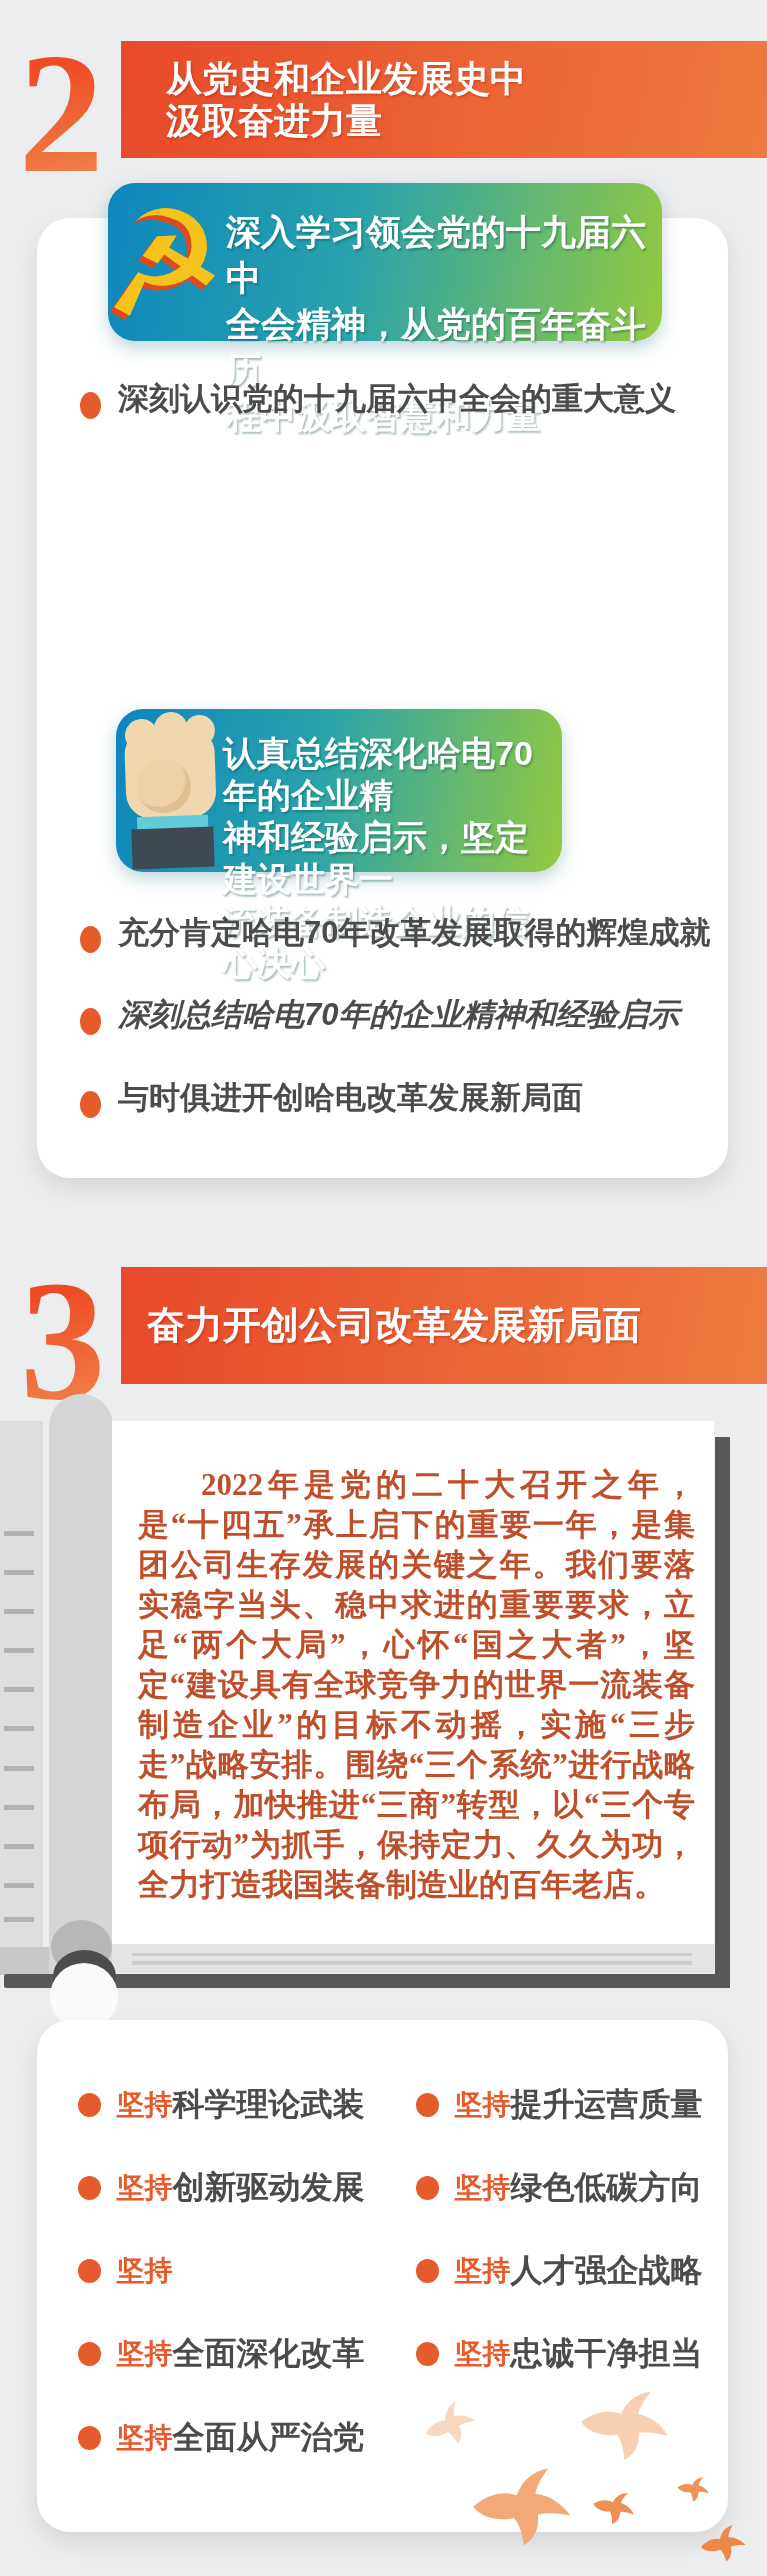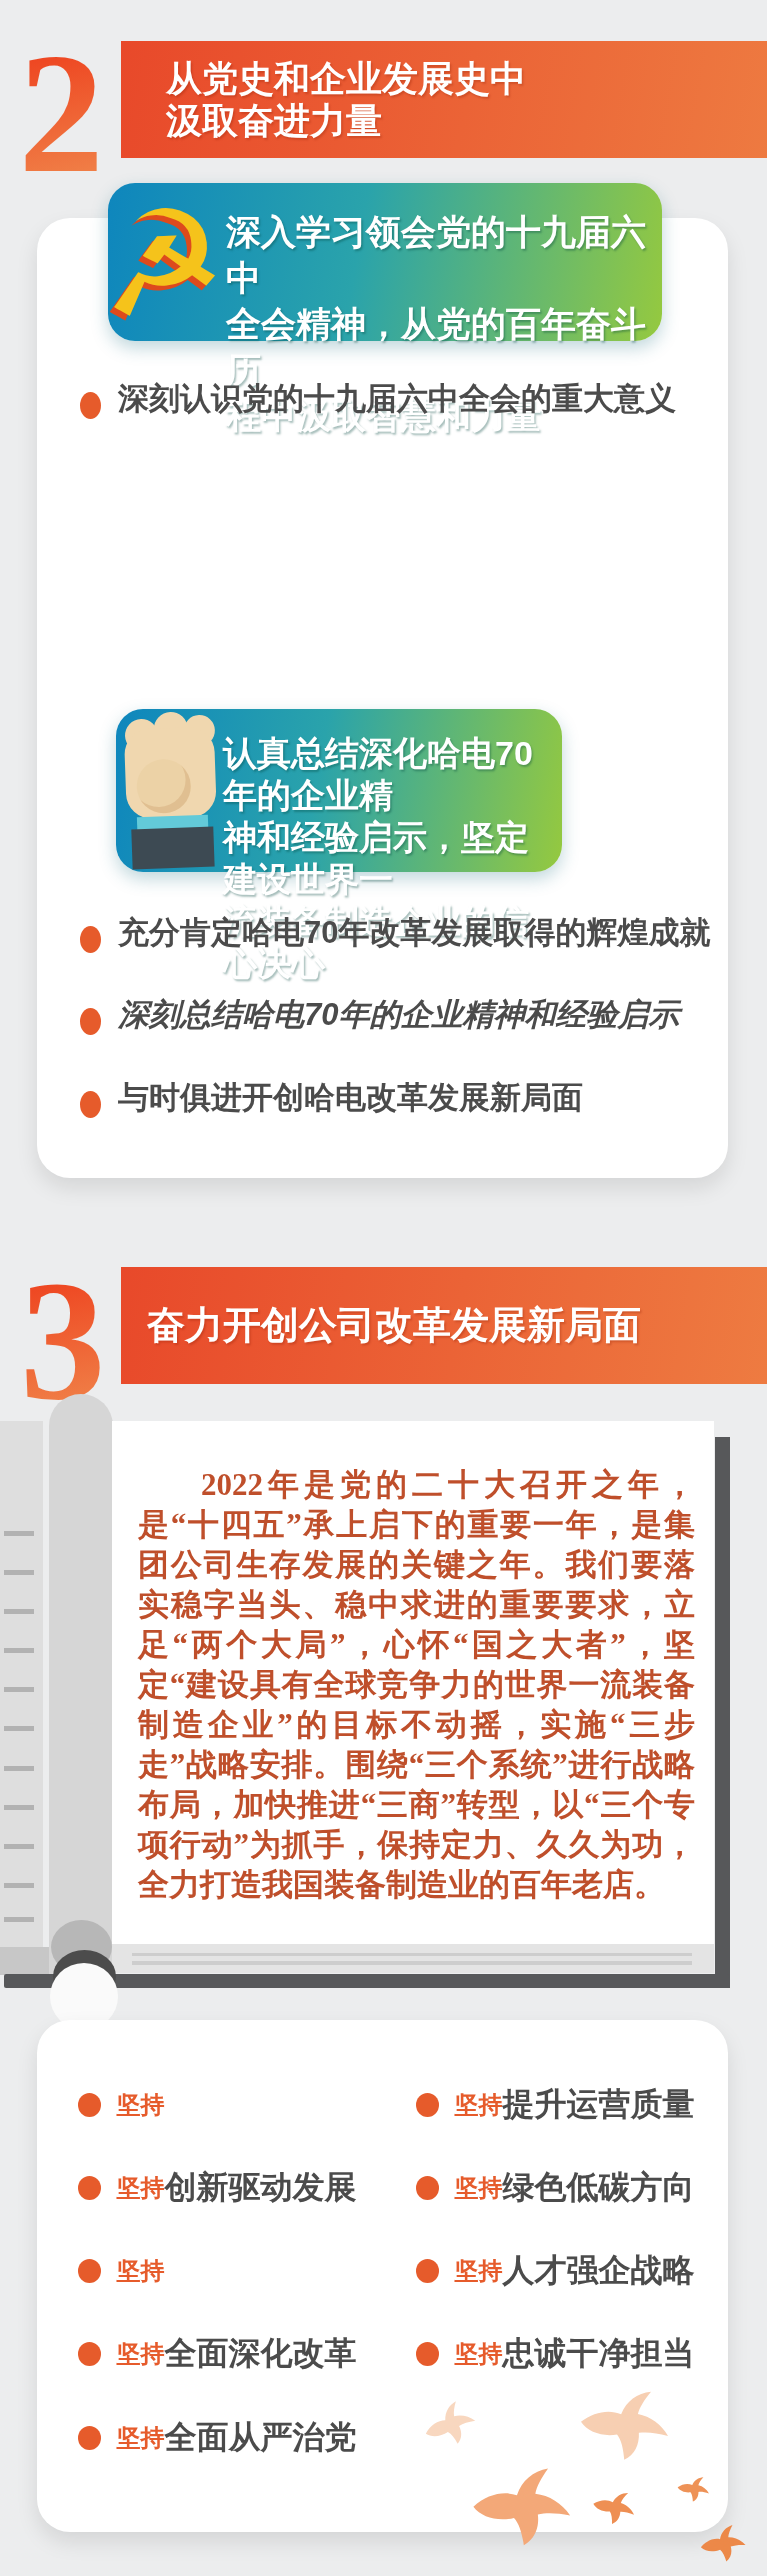--- a/index.html
+++ b/index.html
@@ -67,21 +67,21 @@
   #bk-strip{left:715px;top:1437px;width:15px;height:551px;background:#57585a;}
   #bk-bar{left:4.3px;top:1974px;width:725px;height:14px;background:#57585a;border-radius:2.1px;}
   #bk-arch-dark{left:53px;top:1950px;width:63px;height:53px;border-radius:50%;background:#4c4c4c;}
   #bk-arch-white{left:50px;top:1963px;width:68px;height:67px;border-radius:50%;background:#fafafa;}
   #para{position:absolute;left:138px;top:1465px;width:557px;
         font-family:"Liberation Serif","DejaVu Serif",serif;font-weight:bold;
         font-size:31px;line-height:40px;color:#bf4f2b;text-align:justify;text-indent:63px;}
 
   .kv{position:absolute;display:flex;align-items:center;height:40px;}
   .kv .dot{margin-top:0;width:23px;height:24px;}
-  .kv .lab{margin-left:15.6px;font-size:24px;font-weight:bold;color:#e65b2b;white-space:nowrap;}
+  .kv .lab{margin-left:15.6px;font-size:28px;font-weight:bold;color:#e65b2b;white-space:nowrap;}
   .kv .val{font-size:32px;font-weight:bold;color:#4b4b4b;white-space:nowrap;}
 
   #doves{position:absolute;left:398px;top:2386px;}
 </style>
 </head>
 <body>
 
 <div class="canvas">
 
   <div class="bignum" id="num2">2</div>
@@ -162,20 +162,21 @@
   <div class="bk" id="bk-bar"></div>
   <div class="bk" id="bk-arch-dark"></div>
   <div class="bk" id="bk-arch-white"></div>
   <div id="para">2022年是党的二十大召开之年，是“十四五”承上启下的重要一年，是集团公司生存发展的关键之年。我们要落实稳字当头、稳中求进的重要要求，立足“两个大局”，心怀“国之大者”，坚定“建设具有全球竞争力的世界一流装备制造企业”的目标不动摇，实施“三步走”战略安排。围绕“三个系统”进行战略布局，加快推进“三商”转型，以“三个专项行动”为抓手，保持定力、久久为功，全力打造我国装备制造业的百年老店。</div>
 
   <div class="card" id="card2"></div>
 
   <div class="kv" style="left:78px;top:2085px;">
     <span class="dot"></span>
     <span class="lab">坚持</span>
+    <span class="val">科学理论武装</span>
   </div>
   <div class="kv" style="left:78px;top:2168px;">
     <span class="dot"></span>
     <span class="lab">坚持</span>
     <span class="val">创新驱动发展</span>
   </div>
   <div class="kv" style="left:78px;top:2251px;">
     <span class="dot"></span>
     <span class="lab">坚持</span>
   </div>

